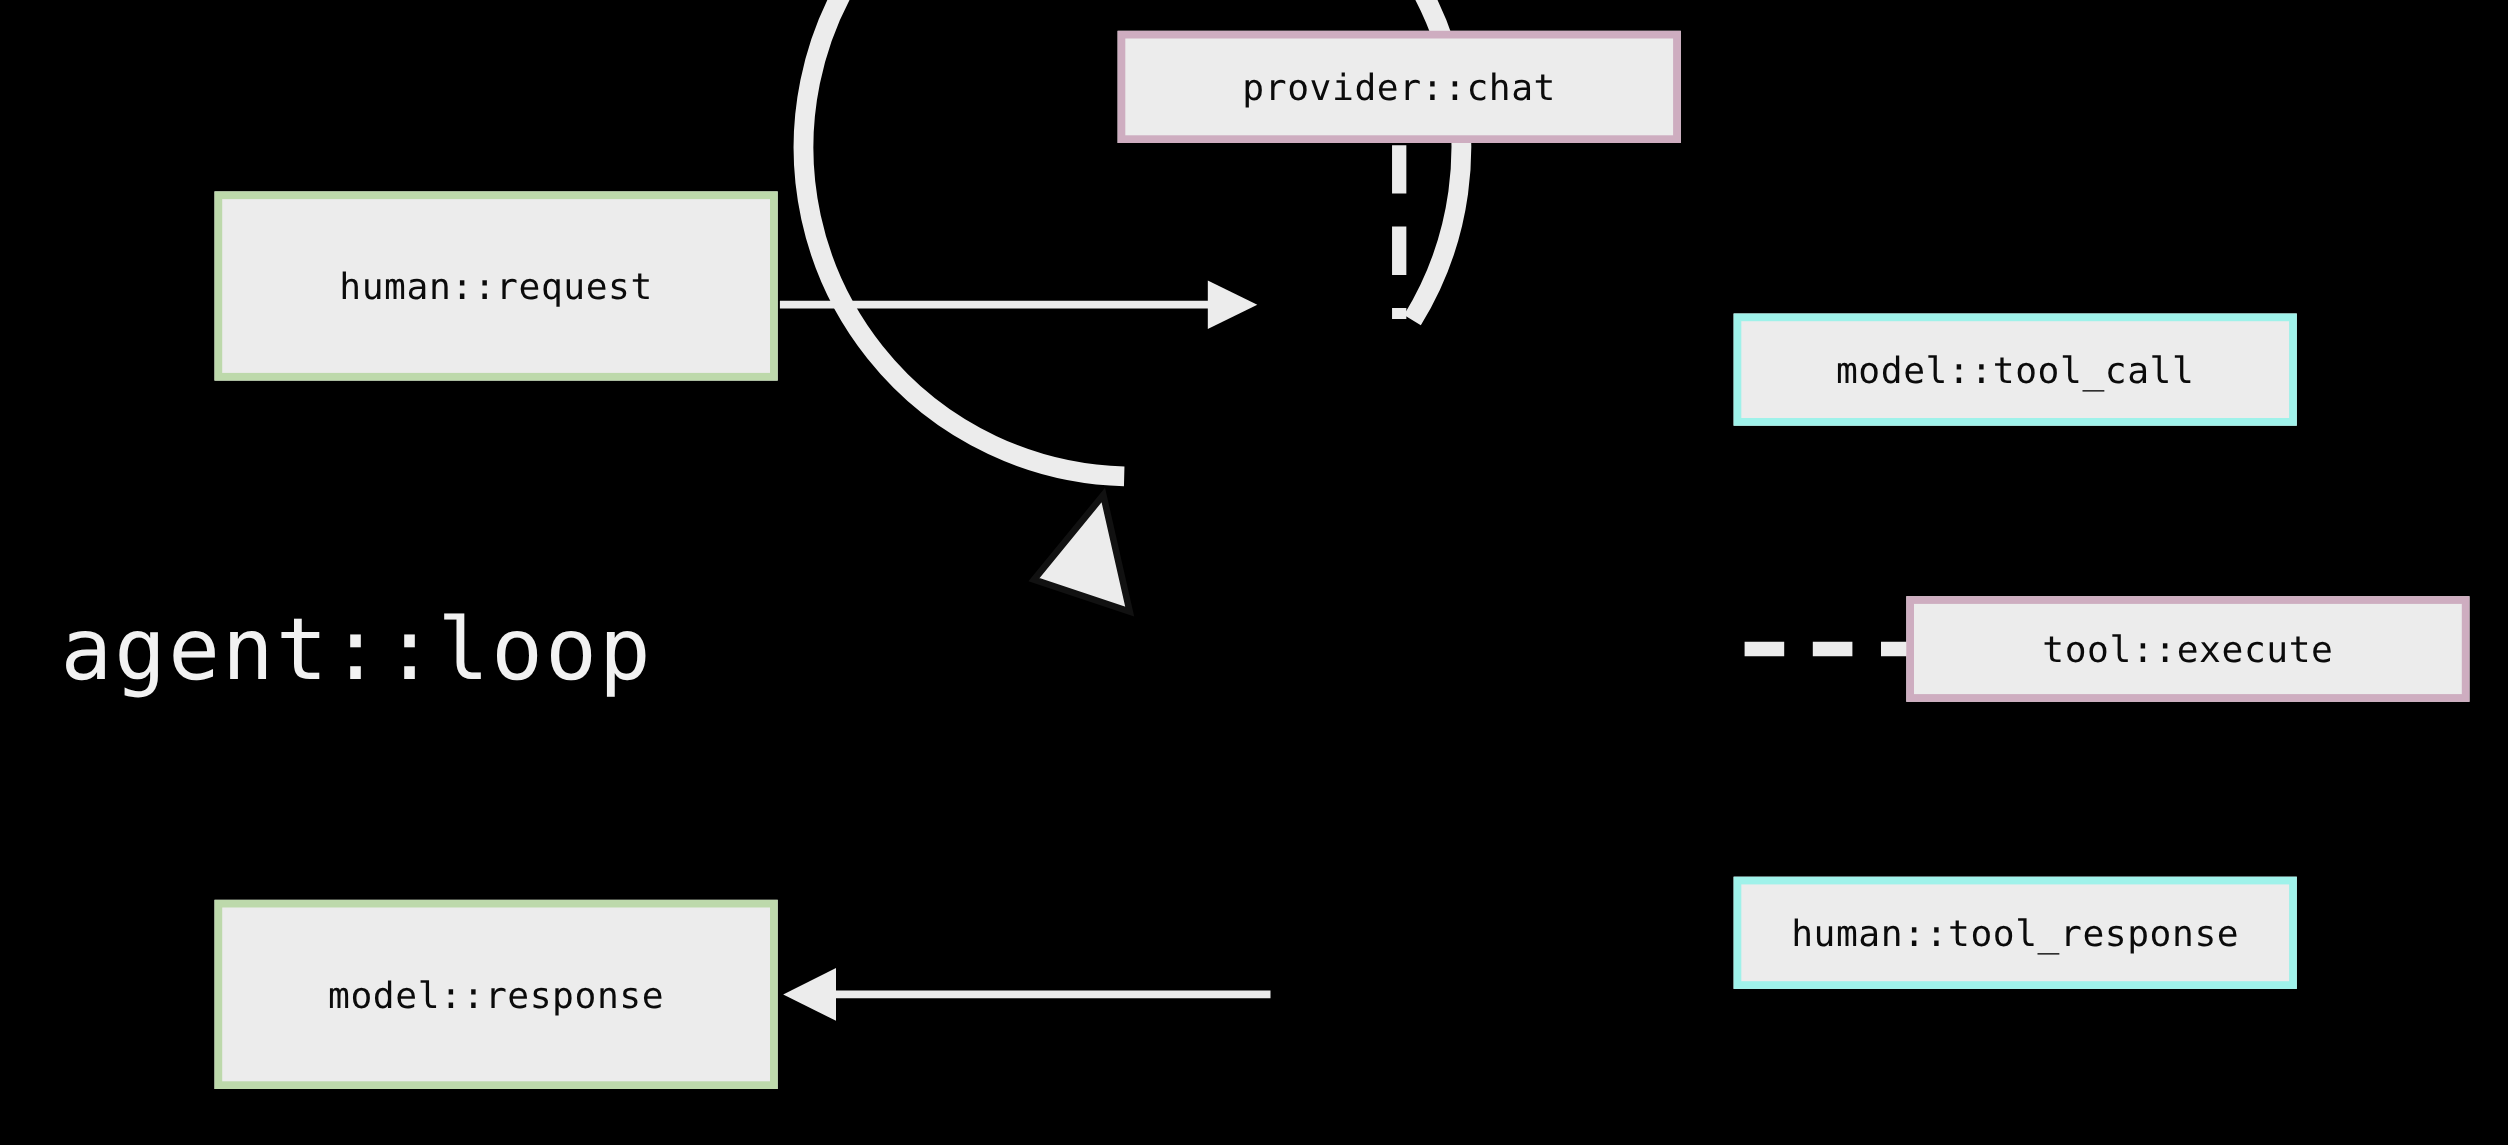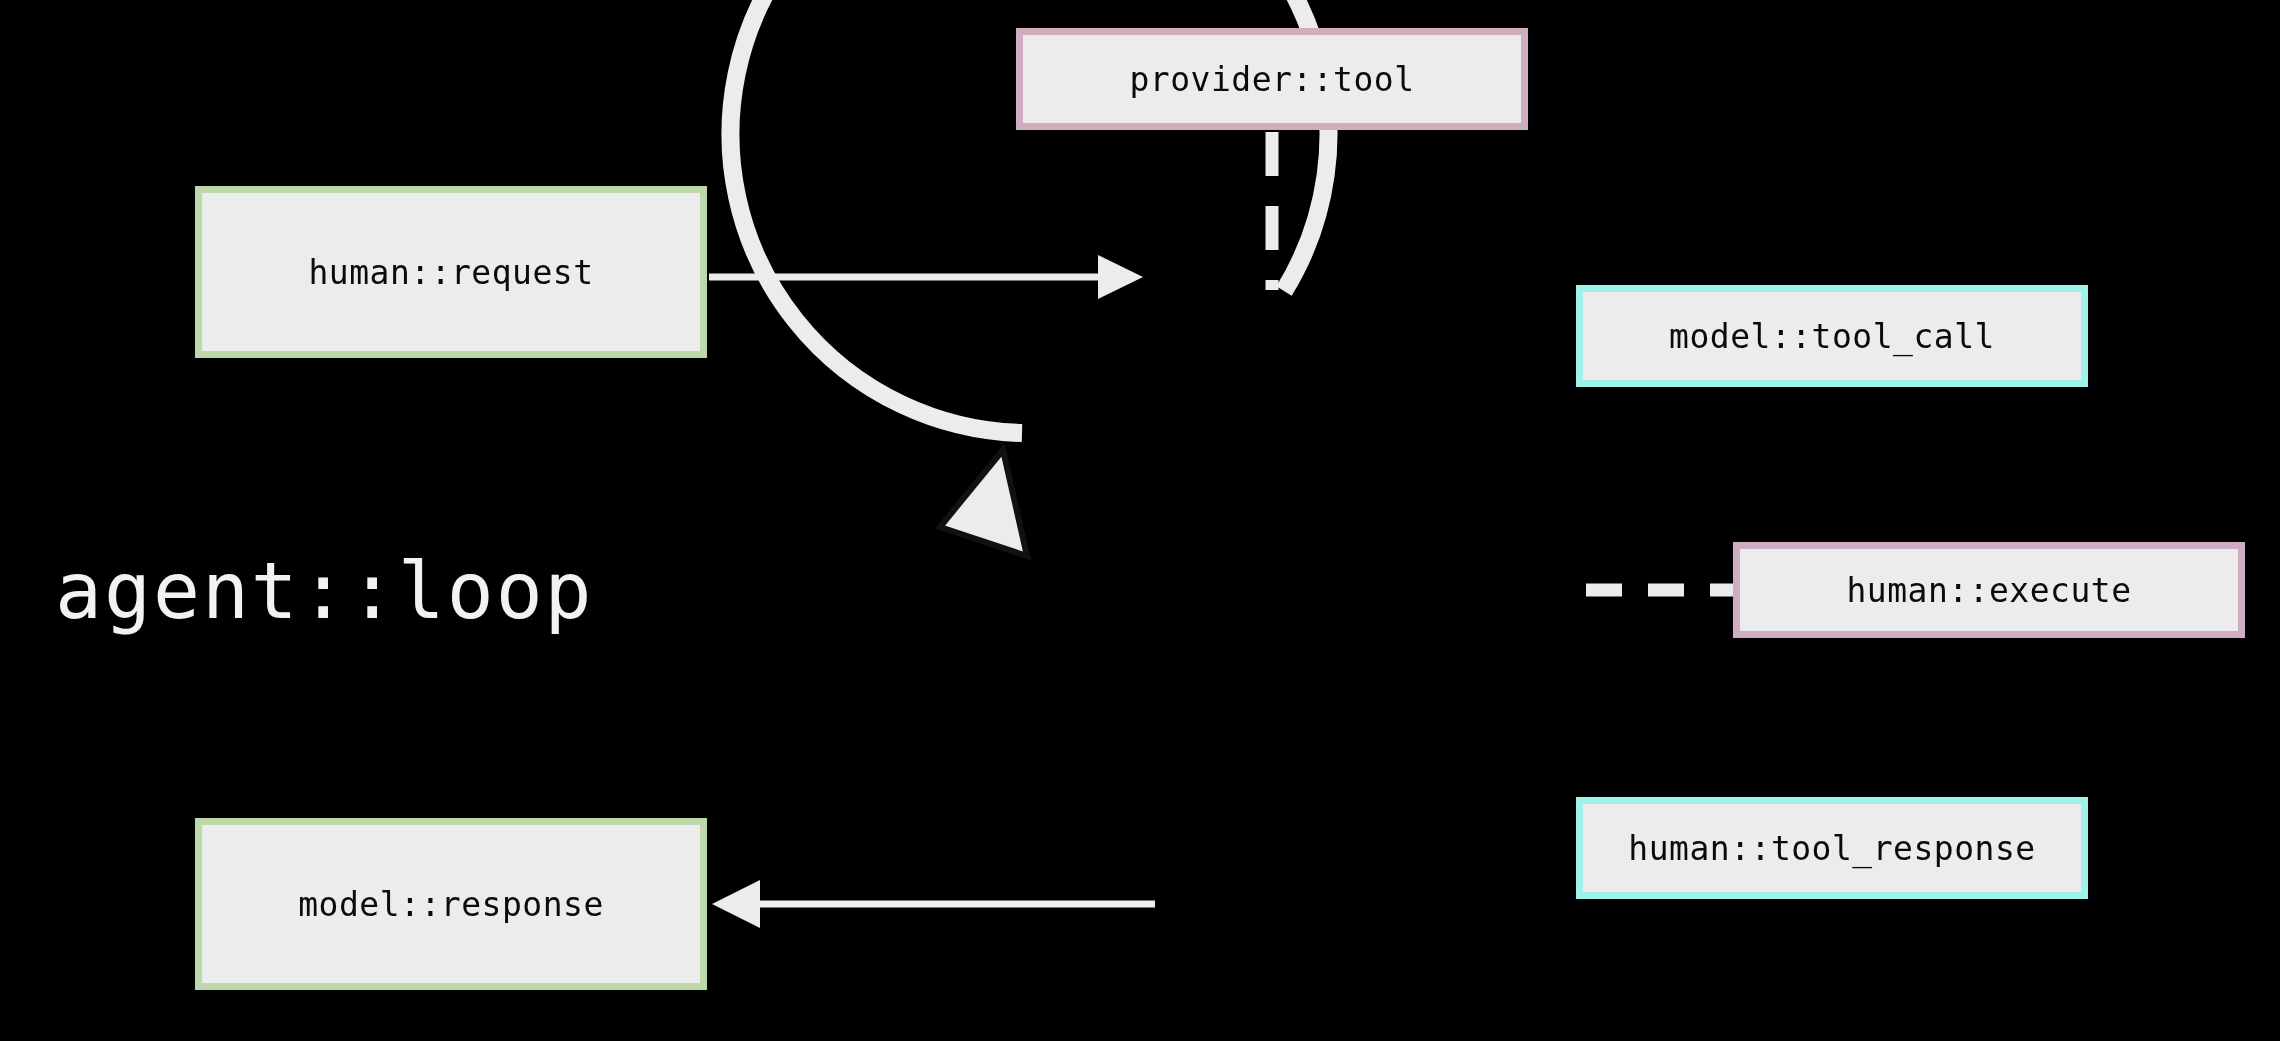--- a/index.html
+++ b/index.html
@@ -46,21 +46,21 @@
   
   .node.thick { border-style: solid; border-width: 7px; }
   .node.thin  { border-style: solid; border-width: 3px; }
 
   .border-green { border-color: #bdd9ab; }
   .border-cyan  { border-color: #9ff2ea; margin-left: 44px; }
   .border-mauve { border-color: #ceadc0; }
 
   
   #node-human-request {
-    left: 195px; top: 186px; width: 512px; height: 172px;
+    left: 195px; top: 174px; width: 512px; height: 172px;
     font-size: 33px;
   }
   #node-model-response {
     left: 195px; top: 818px; width: 512px; height: 172px;
     font-size: 33px;
   }
   #node-provider-chat {
     left: 1016px; top: 28px; width: 512px; height: 102px;
     font-size: 33px;
   }
@@ -112,33 +112,33 @@
     <polygon points="712,904 760,880 760,928" fill="#ececec"></polygon>
 
     <line x1="1272" y1="132" x2="1272" y2="290" stroke="#ececec" stroke-width="13" stroke-dasharray="44 30"></line>
 
     <line x1="1586" y1="590" x2="1735" y2="590" stroke="#ececec" stroke-width="13" stroke-dasharray="36 26"></line>
   </svg>
 
   <div id="title-agent-loop">agent::loop</div>
 
   <div class="node thick border-mauve" id="node-provider-chat">
-    <span class="node-label">provider::tool</span>
+    <span class="node-label">provider::chat</span>
   </div>
 
   <div class="node thick border-green" id="node-human-request">
     <span class="node-label">human::request</span>
   </div>
 
   <div class="node thick border-cyan" id="node-model-tool-call">
     <span class="node-label">model::tool_call</span>
   </div>
 
   <div class="node thick border-mauve" id="node-tool-execute">
-    <span class="node-label">human::execute</span>
+    <span class="node-label">tool::execute</span>
   </div>
 
 
   <div class="node thick border-cyan" id="node-human-tool-response">
     <span class="node-label">human::tool_response</span>
   </div>
 
   <div class="node thick border-green" id="node-model-response">
     <span class="node-label">model::response</span>
   </div>

